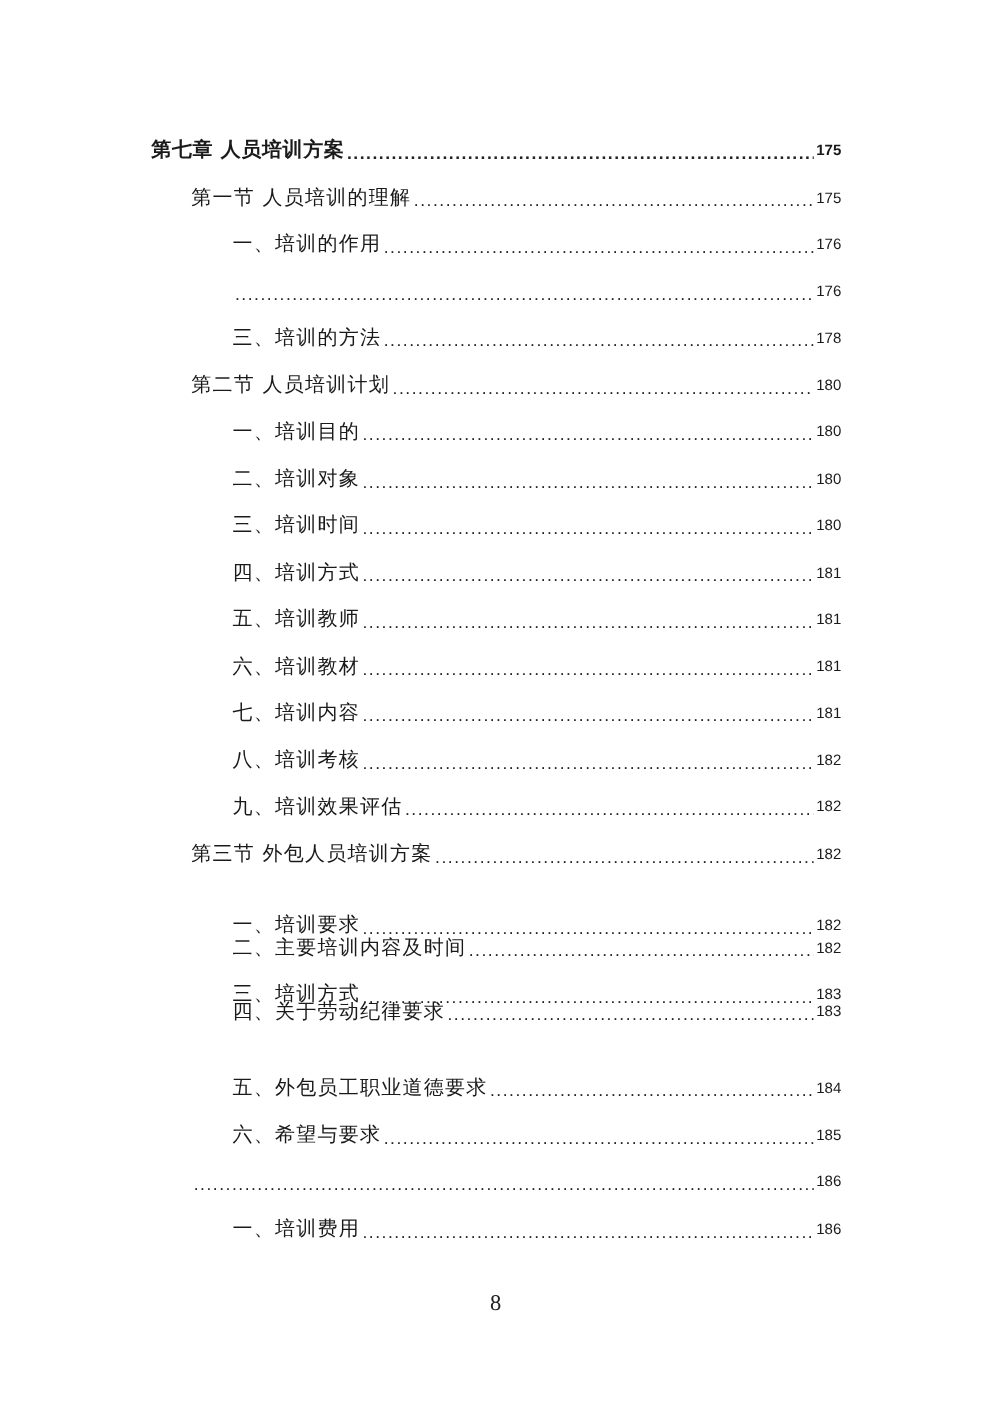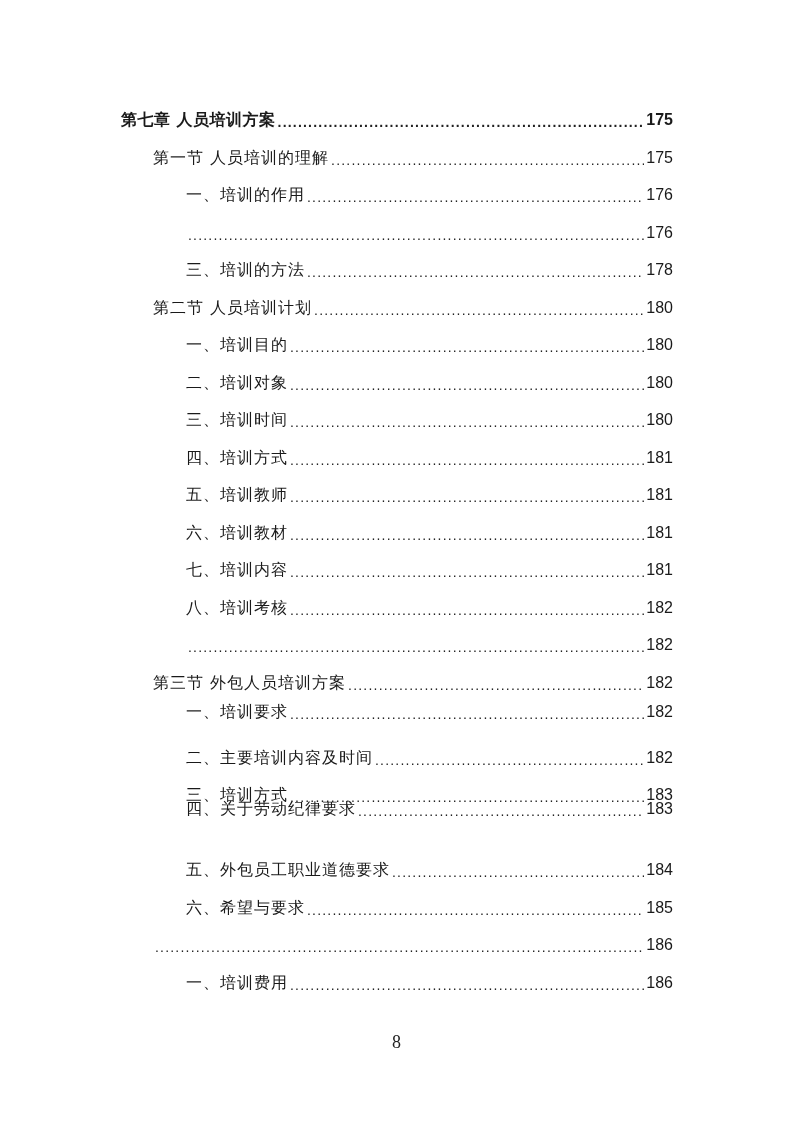--- a/index.html
+++ b/index.html
@@ -57,21 +57,21 @@
       color: #222;
       position: relative;
       top: 2px;
     }
     .toc-leader::before {
       content: "........................................................................................................................................................................................................";
     }
     .toc-page {
       flex: 0 0 auto;
       font-family: "Liberation Sans", sans-serif;
-      font-size: 16px;
+      font-size: 12px;
       white-space: nowrap;
     }
     .page-number {
       position: absolute;
       left: 0;
       width: 793px;
       top: 1032px;
       text-align: center;
       font-family: "Liberation Serif", "DejaVu Serif", serif;
       font-size: 18px;
@@ -146,29 +146,30 @@
       <span class="toc-label">七、培训内容</span>
       <span class="toc-leader"></span>
       <span class="toc-page">181</span>
     </div>
     <div class="toc-row level-2" style="top:487.5px">
       <span class="toc-label">八、培训考核</span>
       <span class="toc-leader"></span>
       <span class="toc-page">182</span>
     </div>
     <div class="toc-row level-2" style="top:525px">
+      <span class="toc-label">九、培训效果评估</span>
       <span class="toc-leader"></span>
       <span class="toc-page">182</span>
     </div>
     <div class="toc-row level-1" style="top:562.5px">
       <span class="toc-label">第三节  外包人员培训方案</span>
       <span class="toc-leader"></span>
       <span class="toc-page">182</span>
     </div>
-    <div class="toc-row level-2" style="top:592px">
+    <div class="toc-row level-2" style="top:620px">
       <span class="toc-label">一、培训要求</span>
       <span class="toc-leader"></span>
       <span class="toc-page">182</span>
     </div>
     <div class="toc-row level-2" style="top:637.5px">
       <span class="toc-label">二、主要培训内容及时间</span>
       <span class="toc-leader"></span>
       <span class="toc-page">182</span>
     </div>
     <div class="toc-row level-2" style="top:675px">

